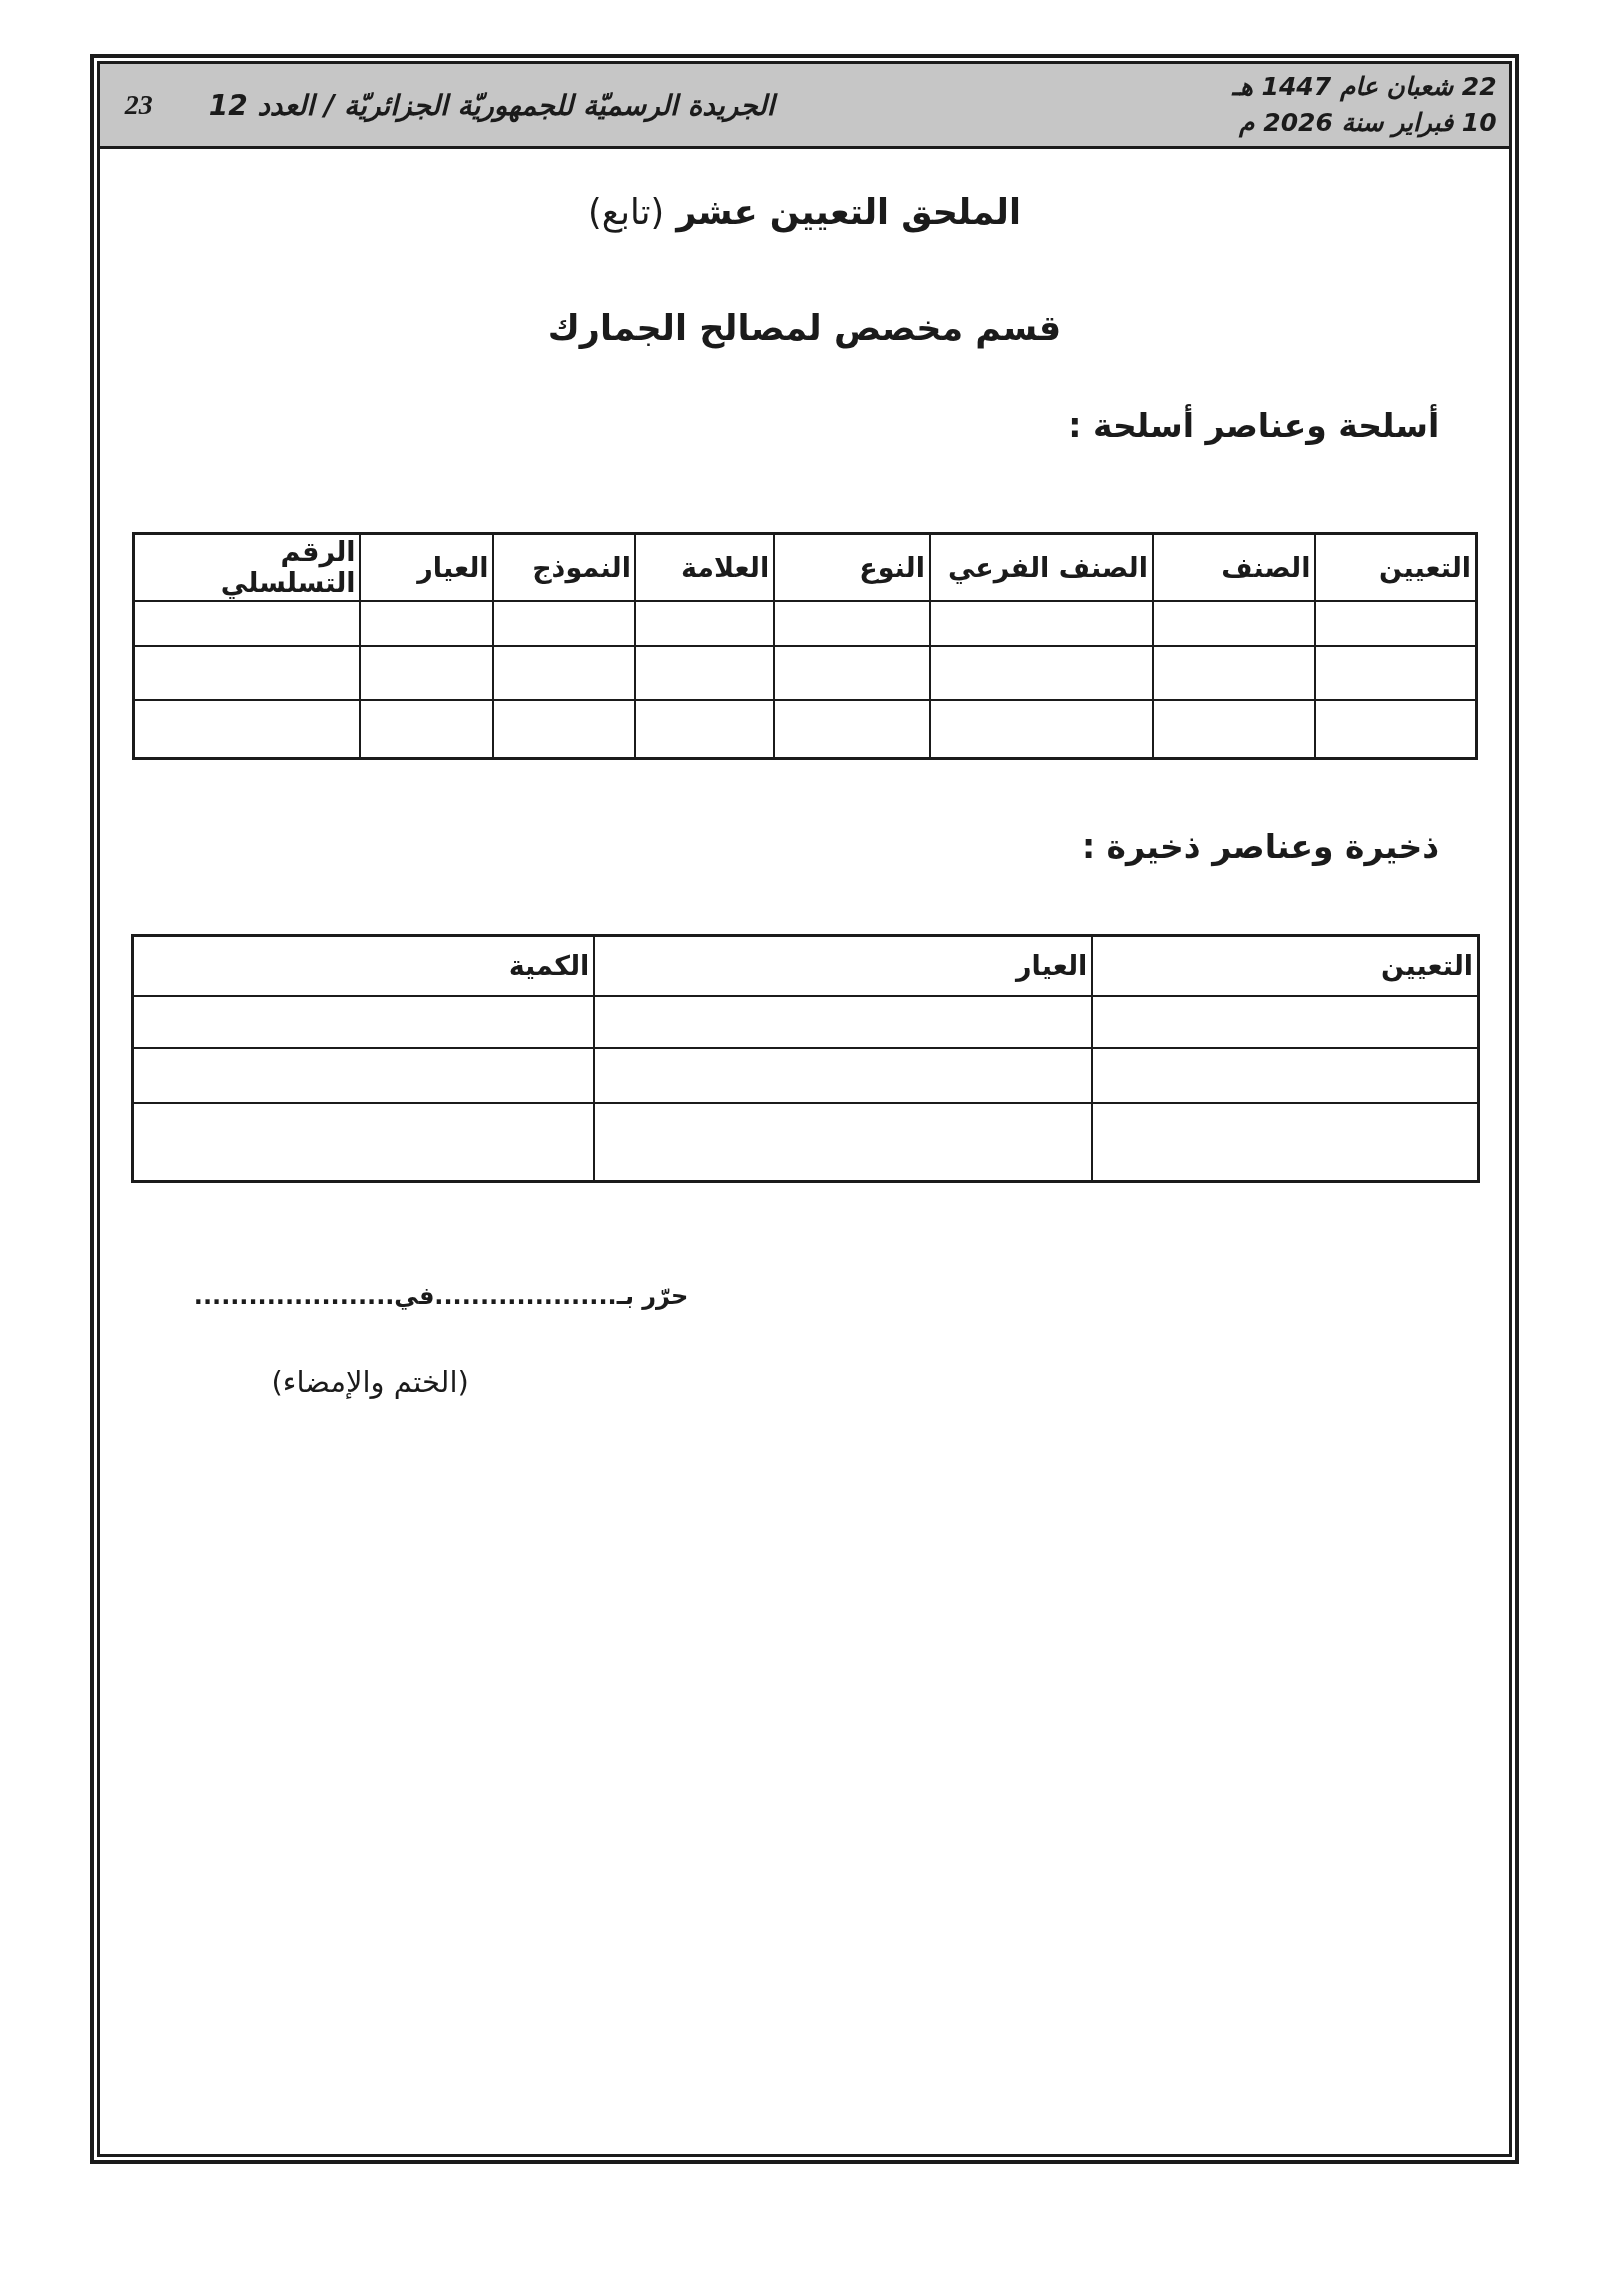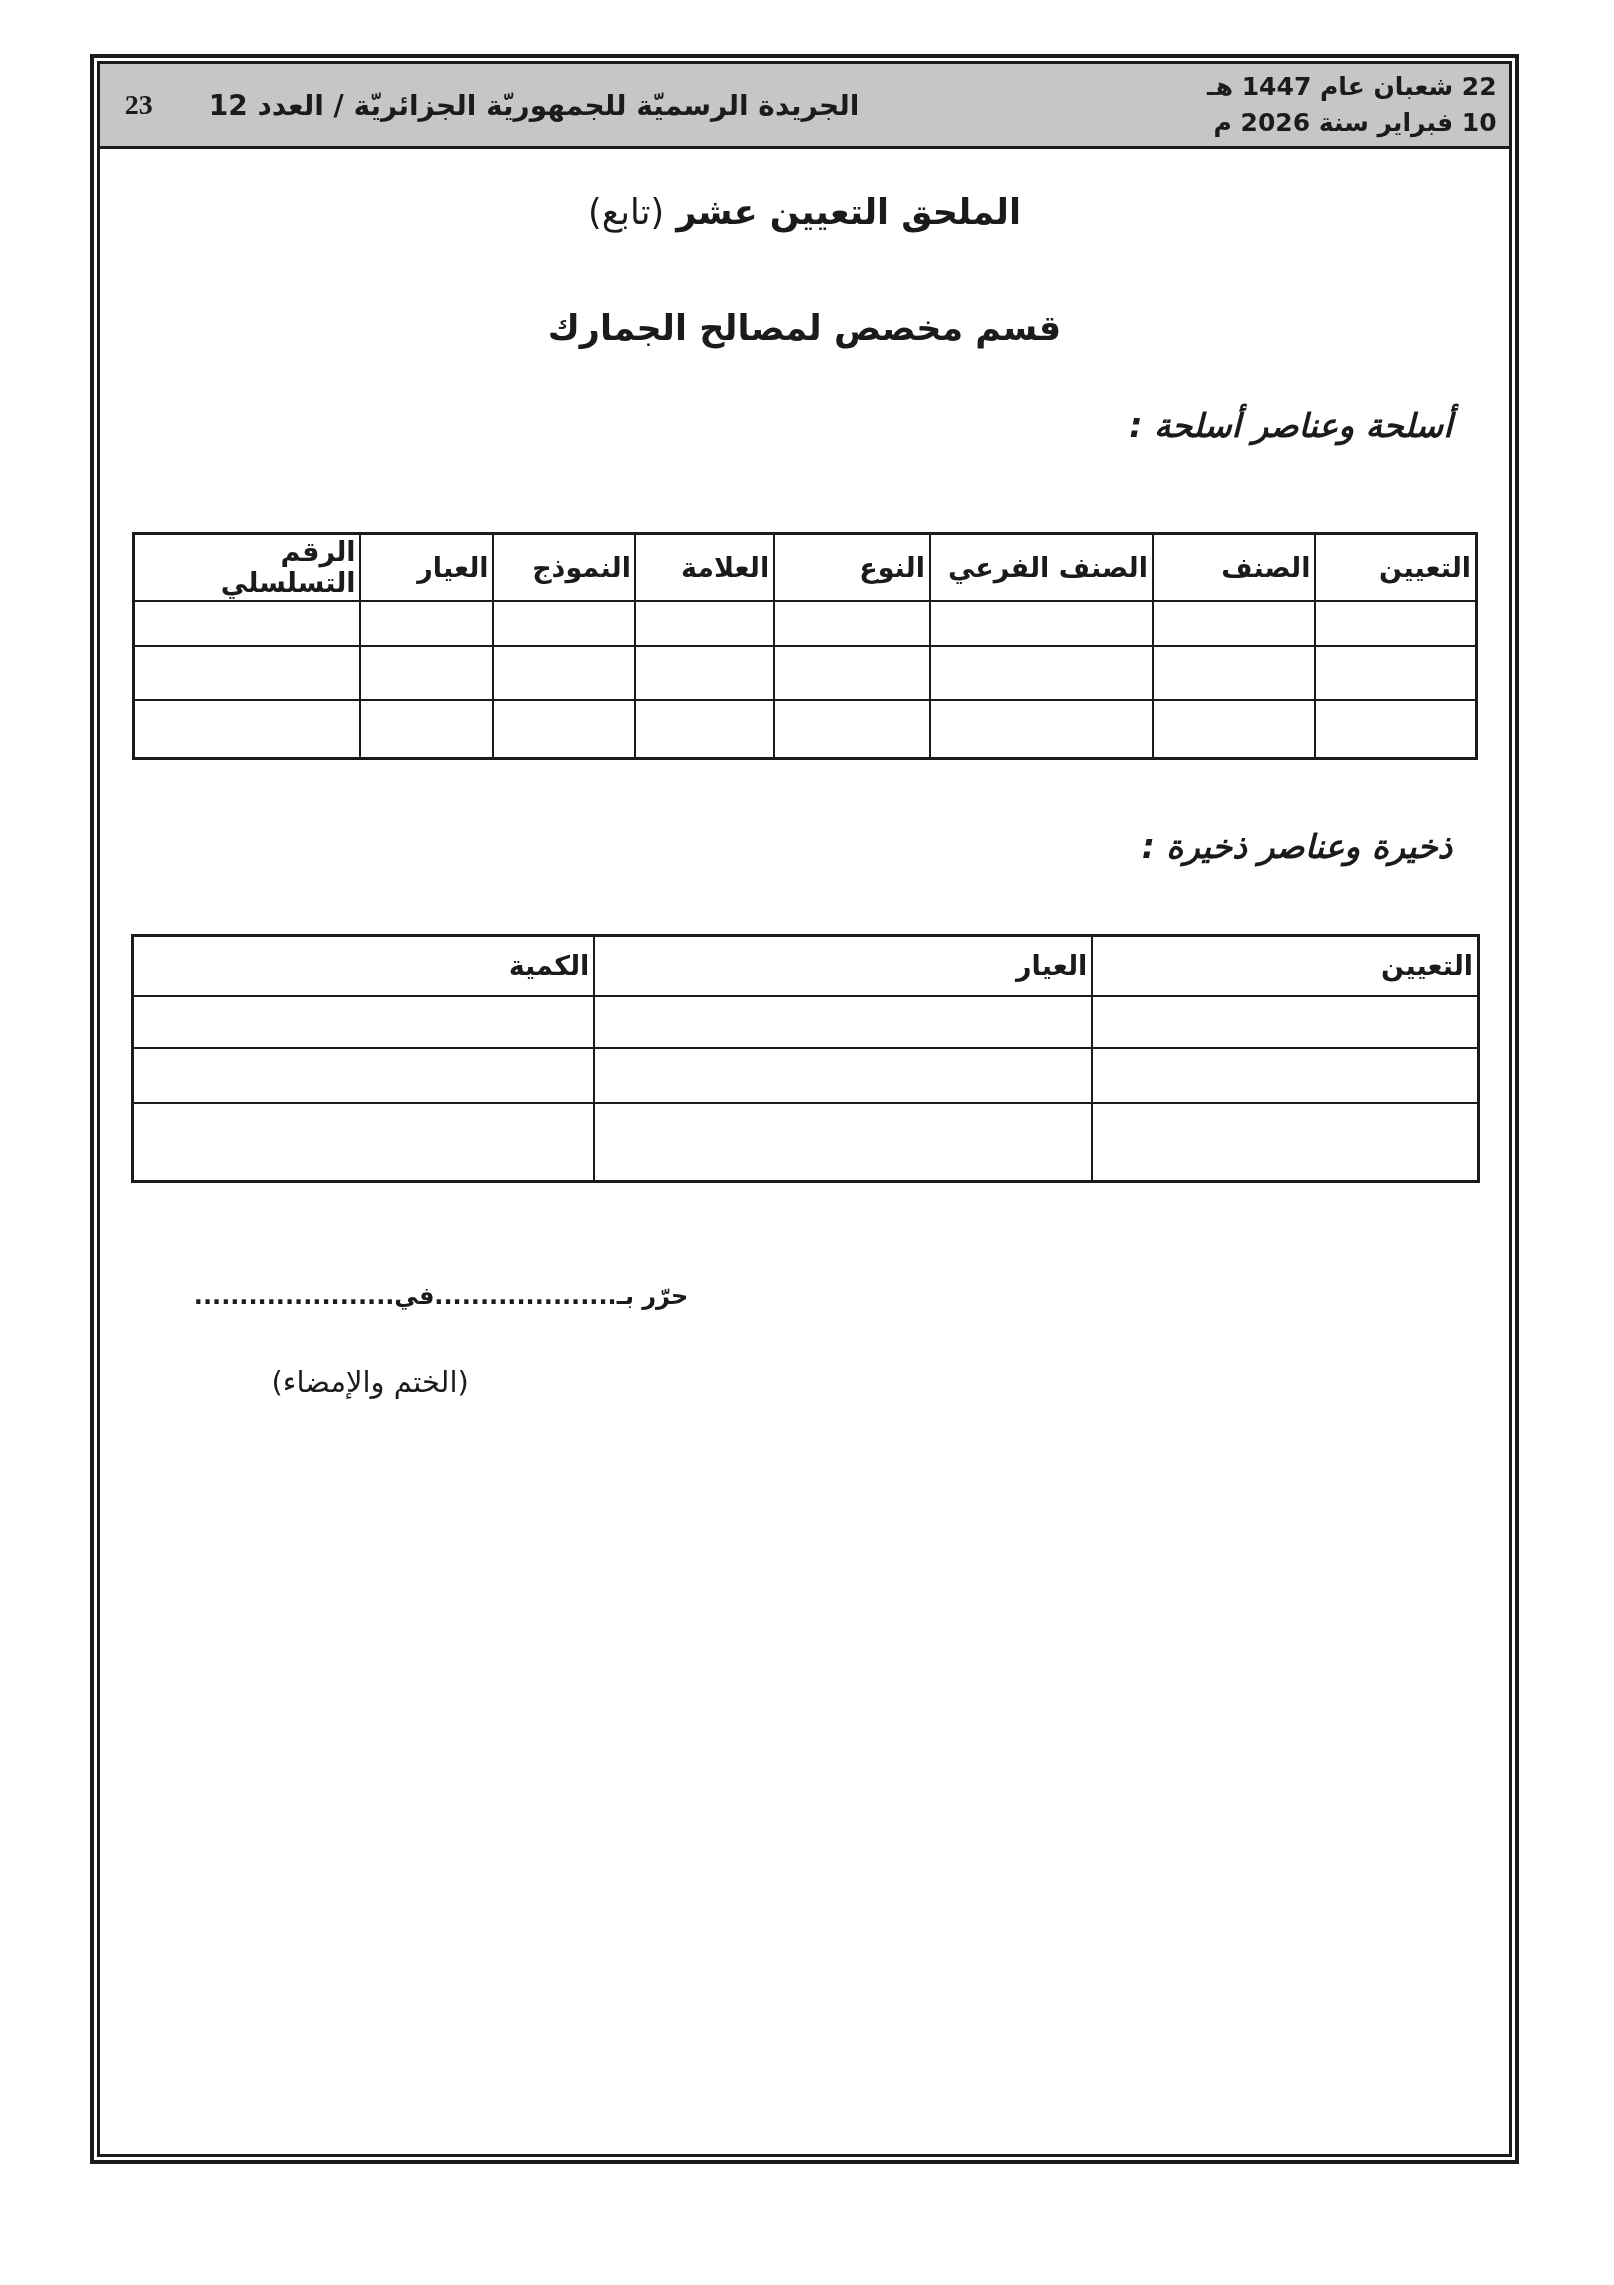--- a/index.html
+++ b/index.html
@@ -11,40 +11,40 @@
     position:absolute;left:90px;top:54px;width:1429px;height:2110px;
     border:4.5px solid #1b1b1b;box-sizing:border-box;background:#ffffff;
   }
   .inner{
     position:absolute;left:2.7px;top:2.7px;right:2.7px;bottom:2.7px;
     border:3.6px solid #1b1b1b;box-sizing:border-box;direction:rtl;
   }
   
   .band{
     position:absolute;top:0;left:0;right:0;height:85px;box-sizing:border-box;
-    background:#c6c6c6;border-bottom:3.6px solid #1b1b1b;
+    background:#c6c6c6;border-bottom:3.6px solid #1b1b1b;font-style:italic;
   }
   .pagenum{
     position:absolute;left:25px;top:50%;transform:translateY(-50%);
     font-family:"Liberation Serif", serif;font-weight:bold;font-size:28px;direction:ltr;
   }
   .jtitle{
     position:absolute;left:109px;right:244px;top:50%;transform:translateY(-50%);
     text-align:left;font-weight:bold;font-size:28px;white-space:nowrap;
   }
   .dates{
     position:absolute;right:12.7px;top:50%;transform:translateY(-50%);
     text-align:right;font-weight:bold;font-size:25px;line-height:1.45;white-space:nowrap;
   }
   
   .h1{position:absolute;top:128px;left:0;right:0;text-align:center;font-size:35px;font-weight:bold;}
   .h1 .light{font-weight:normal;}
   .h2{position:absolute;top:244px;left:0;right:0;text-align:center;font-size:35px;font-weight:bold;}
   
-  .sec{position:absolute;right:57px;font-size:33px;font-weight:bold;white-space:nowrap;font-style:italic;}
+  .sec{position:absolute;right:70px;font-size:33px;font-weight:bold;white-space:nowrap;}
   .sec1{top:342px;}
   .sec2{top:763px;}
   
   table.t{
     position:absolute;border-collapse:collapse;table-layout:fixed;background:#fff;
     border:3.6px solid #1b1b1b;
   }
   table.t th,table.t td{border:2.7px solid #1b1b1b;}
   table.t th{
     font-size:27px;font-weight:bold;text-align:right;vertical-align:middle;padding:1.8px 3.6px;

